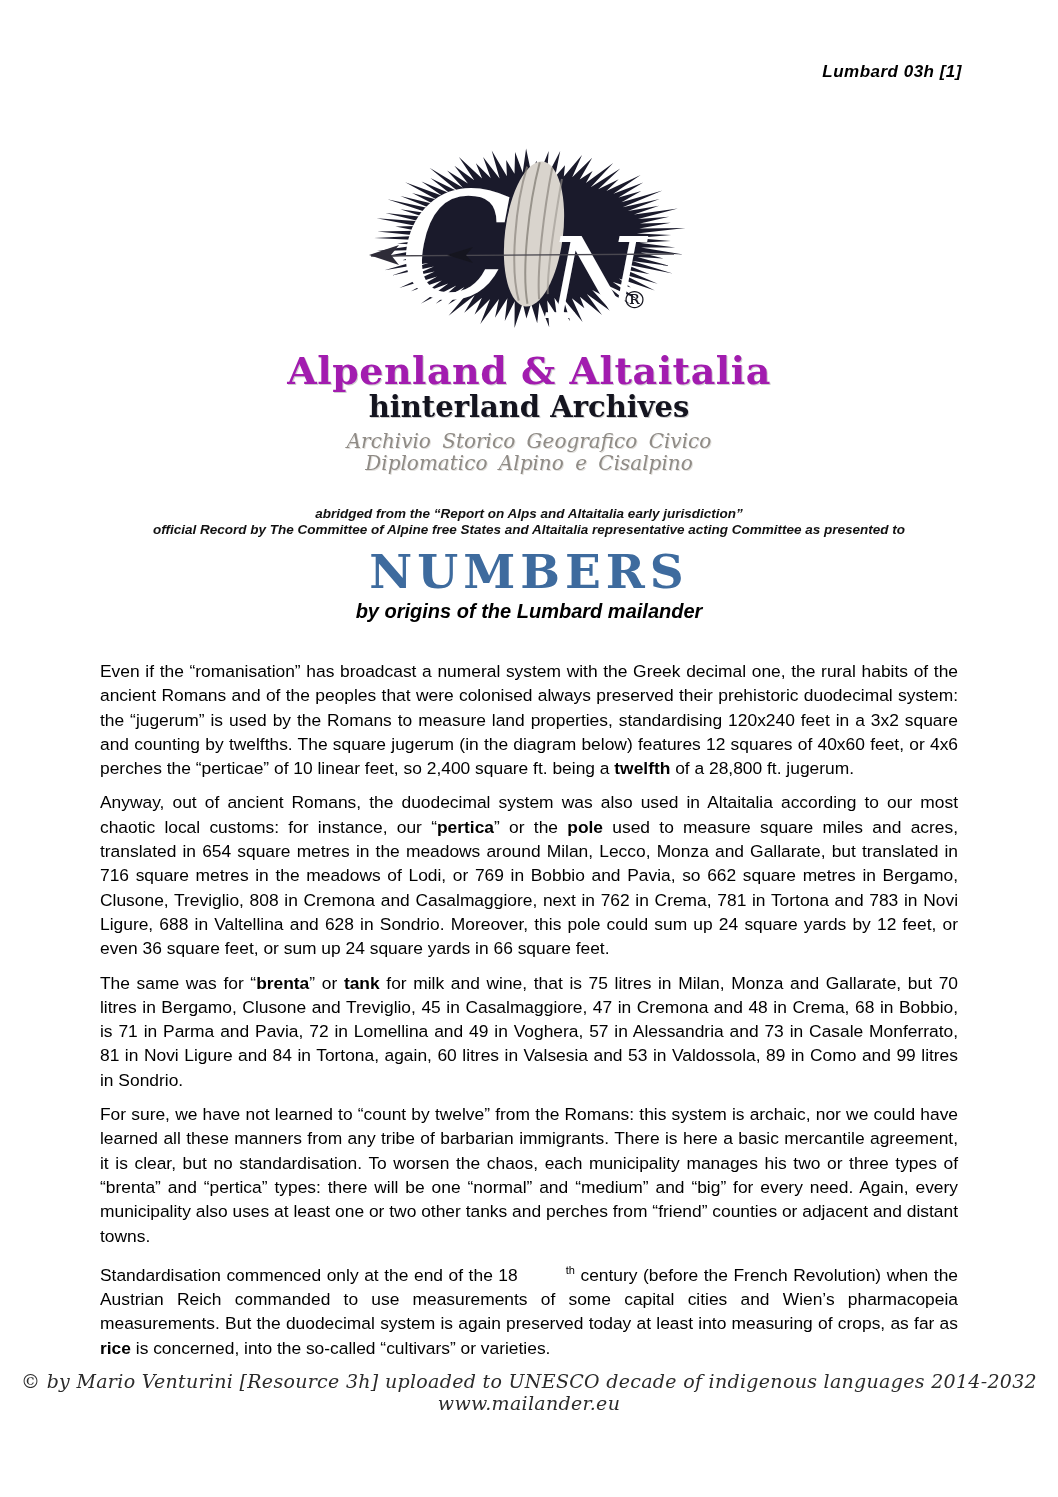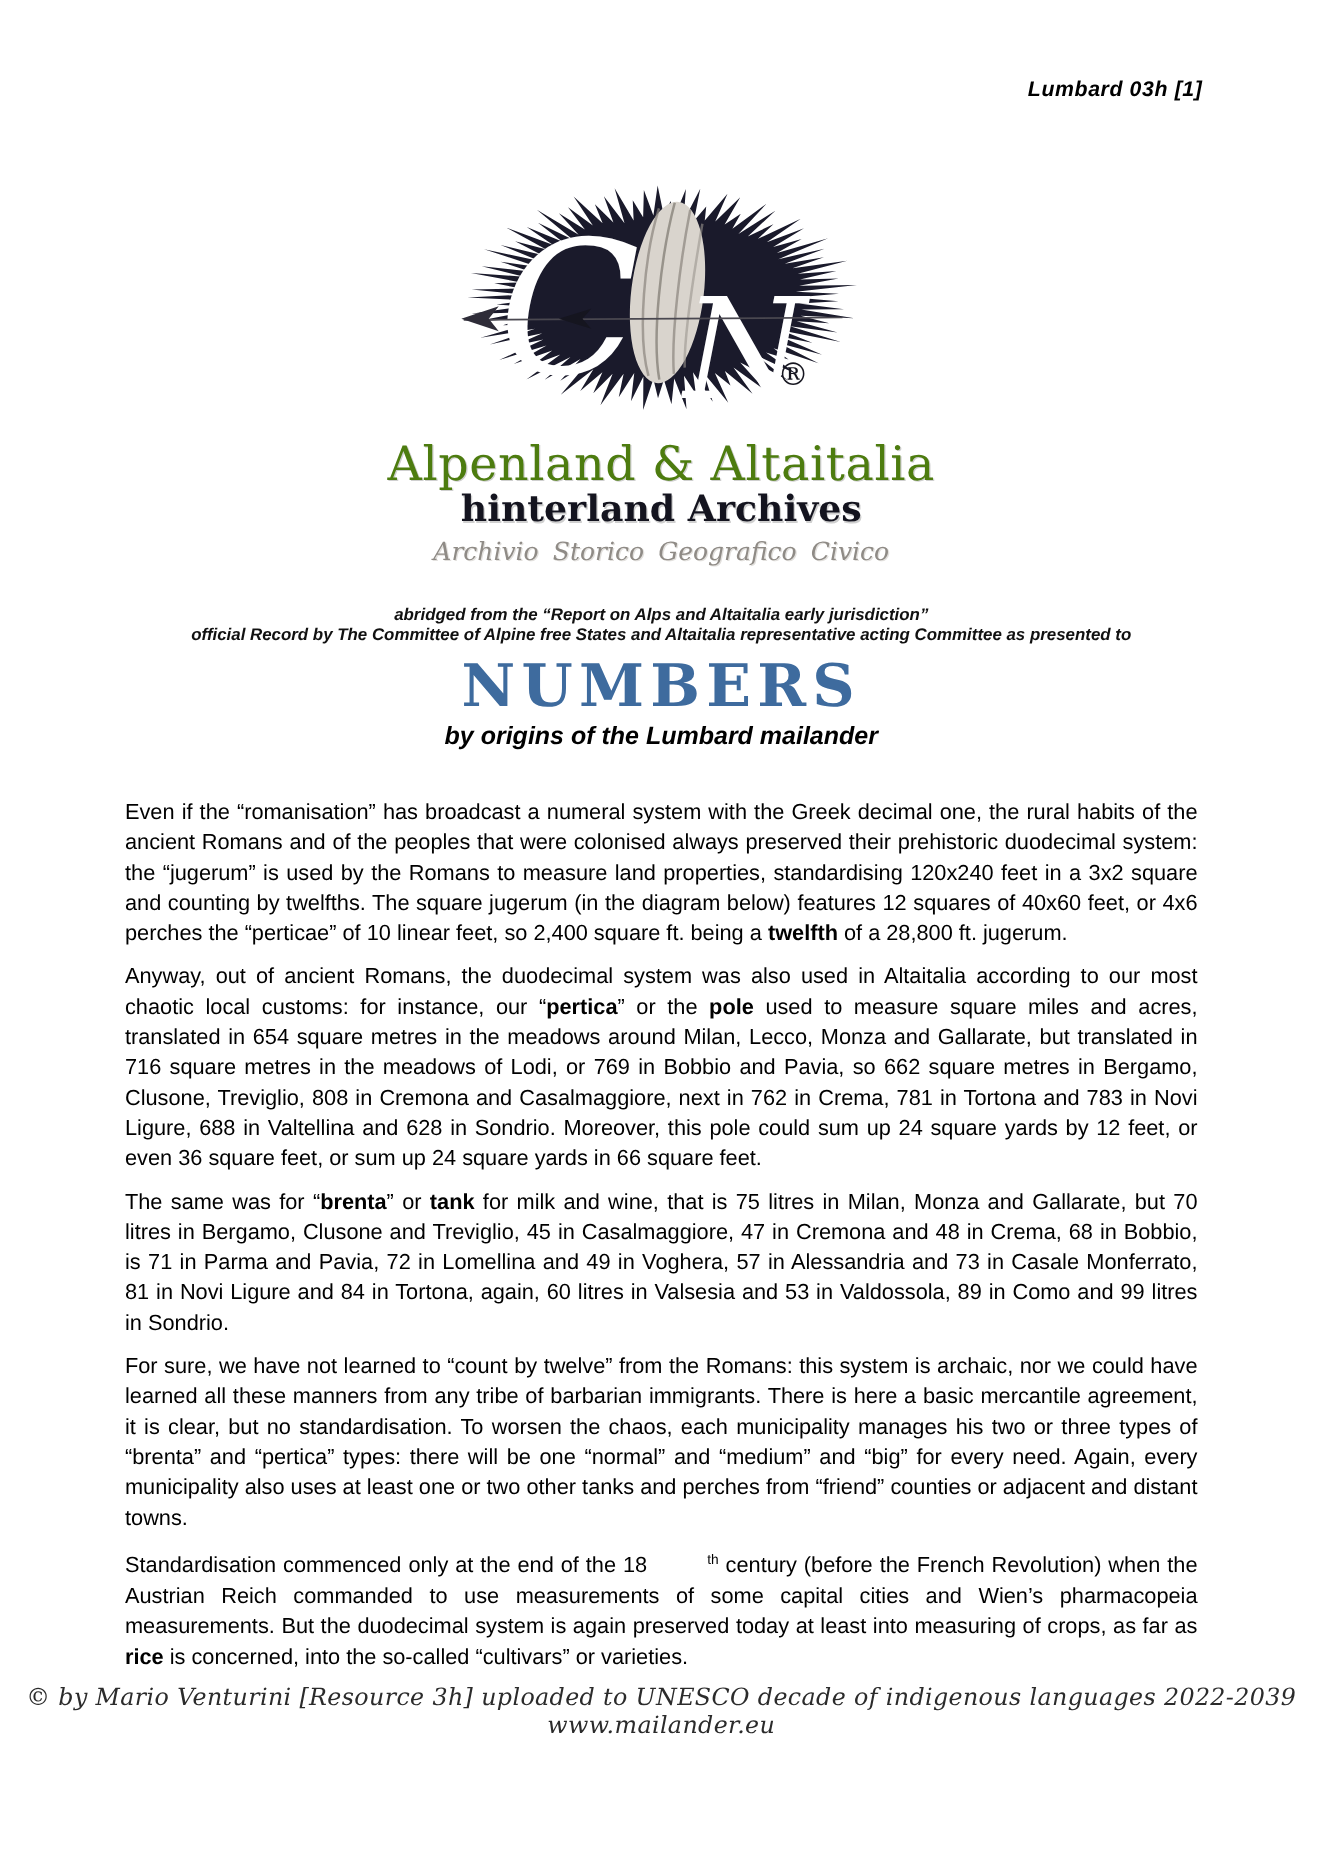--- a/index.html
+++ b/index.html
@@ -15,22 +15,22 @@
   }
   .header-ref {
     position:absolute; top:62px; right:96px;
     font-size:17px; font-weight:bold; font-style:italic;
     letter-spacing:0.5px;
   }
   .logo-block { padding-top:146px; text-align:center; }
   .logo-svg { display:block; margin:0 auto; width:320px; height:205px; }
   .wordmark1 {
     font-family:"DejaVu Serif", serif;
-    font-weight:normal; font-size:38px; line-height:40px;
-    letter-spacing:0.5px; color:#4d7c0f;
+    font-weight:bold; font-size:38px; line-height:40px;
+    letter-spacing:0.5px; color:#a21caf;
     text-shadow:1px 1px 0 #cfcfcf;
   }
   .wordmark2 {
     font-family:"DejaVu Serif", serif;
     font-weight:bold; font-size:29px; line-height:33px;
     color:#14141f; text-shadow:1px 1px 0 #cfcfcf;
   }
   .logo-sub {
     font-family:"DejaVu Serif", serif;
     font-style:italic; font-size:20px; line-height:22px;
@@ -93,35 +93,36 @@
       <line x1="2" y1="110" x2="305" y2="108" stroke="#4a4850" stroke-width="1.4"></line>
       <polygon points="0,109 30,99 22,109 30,119" fill="#2e2c38"></polygon>
       <polygon points="78,109 104,101 97,109 104,117" fill="#15151f"></polygon>
       <text x="253" y="162" font-family="DejaVu Serif, serif" font-size="25" fill="#15151f">®</text>
     </svg>
 
     <div class="wordmark1">Alpenland &amp; Altaitalia</div>
     <div class="wordmark2">hinterland Archives</div>
     <div class="logo-sub-wrap">
       <div class="logo-sub">Archivio Storico  Geografico  Civico</div>
+      <div class="logo-sub">Diplomatico  Alpino e Cisalpino</div>
     </div>
   </div>
 
   <div class="source-note">
     <div>abridged from the “Report on Alps and Altaitalia early jurisdiction”</div>
     <div>official Record by The Committee of Alpine free States and Altaitalia representative acting Committee as presented to</div>
   </div>
 
   <h1 class="title" style="color: rgb(62, 107, 158);">NUMBERS</h1>
 
   <div class="subtitle">by origins of the Lumbard mailander</div>
 
   <div class="body-text">
       <p><span>Even if the “romanisation” has broadcast a numeral system with the Greek decimal one, the rural habits of the ancient Romans and of the peoples that were colonised always preserved their prehistoric duodecimal system: the “jugerum” is used by the Romans to measure land properties, standardising 120x240 feet in a 3x2 square and counting by twelfths. The square jugerum (in the diagram below) features 12 squares of 40x60 feet, or 4x6 perches the “perticae” of 10 linear feet, so 2,400 square ft. being a </span><span style="font-weight: bold;">twelfth</span><span> of a 28,800 ft. jugerum.</span></p>
       <p><span>Anyway, out of ancient Romans, the duodecimal system was also used in Altaitalia according to our most chaotic local customs: for instance, our “</span><span style="font-weight: bold;">pertica</span><span>” or the </span><span style="font-weight: bold;">pole</span><span> used to measure square miles and acres, translated in 654 square metres in the meadows around Milan, Lecco, Monza and Gallarate, but translated in 716 square metres in the meadows of Lodi, or 769 in Bobbio and Pavia, so 662 square metres in Bergamo, Clusone, Treviglio, 808 in Cremona and Casalmaggiore, next in 762 in Crema, 781 in Tortona and 783 in Novi Ligure, 688 in Valtellina and 628 in Sondrio. Moreover, this pole could sum up 24 square yards by 12 feet, or even 36 square feet, or sum up 24 square yards in 66 square feet.</span></p>
       <p><span>The same was for “</span><span style="font-weight: bold;">brenta</span><span>” or </span><span style="font-weight: bold;">tank</span><span> for milk and wine, that is 75 litres in Milan, Monza and Gallarate, but 70 litres in Bergamo, Clusone and Treviglio, 45 in Casalmaggiore, 47 in Cremona and 48 in Crema, 68 in Bobbio, is 71 in Parma and Pavia, 72 in Lomellina and 49 in Voghera, 57 in Alessandria and 73 in Casale Monferrato, 81 in Novi Ligure and 84 in Tortona, again, 60 litres in Valsesia and 53 in Valdossola, 89 in Como and 99 litres in Sondrio.</span></p>
       <p><span>For sure, we have not learned to “count by twelve” from the Romans: this system is archaic, nor we could have learned all these manners from any tribe of barbarian immigrants. There is here a basic mercantile agreement, it is clear, but no standardisation. To worsen the chaos, each municipality manages his two or three types of “brenta” and “pertica” types: there will be one “normal” and “medium” and “big” for every need. Again, every municipality also uses at least one or two other tanks and perches from “friend” counties or adjacent and distant towns.</span></p>
       <p><span>Standardisation commenced only at the end of the 18</span><sup>th</sup><span> century (before the French Revolution) when the Austrian Reich commanded to use measurements of some capital cities and Wien’s pharmacopeia measurements. But the duodecimal system is again preserved today at least into measuring of crops, as far as </span><span style="font-weight: bold;">rice</span><span> is concerned, into the so-called “cultivars” or varieties.</span></p>
     </div>
 
-  <div class="footer">© by Mario Venturini [Resource 3h] uploaded to UNESCO decade of indigenous languages 2022-2039 www.mailander.eu</div>
+  <div class="footer">© by Mario Venturini [Resource 3h] uploaded to UNESCO decade of indigenous languages 2014-2032 www.mailander.eu</div>
 
 </div>
 
 </body></html>

